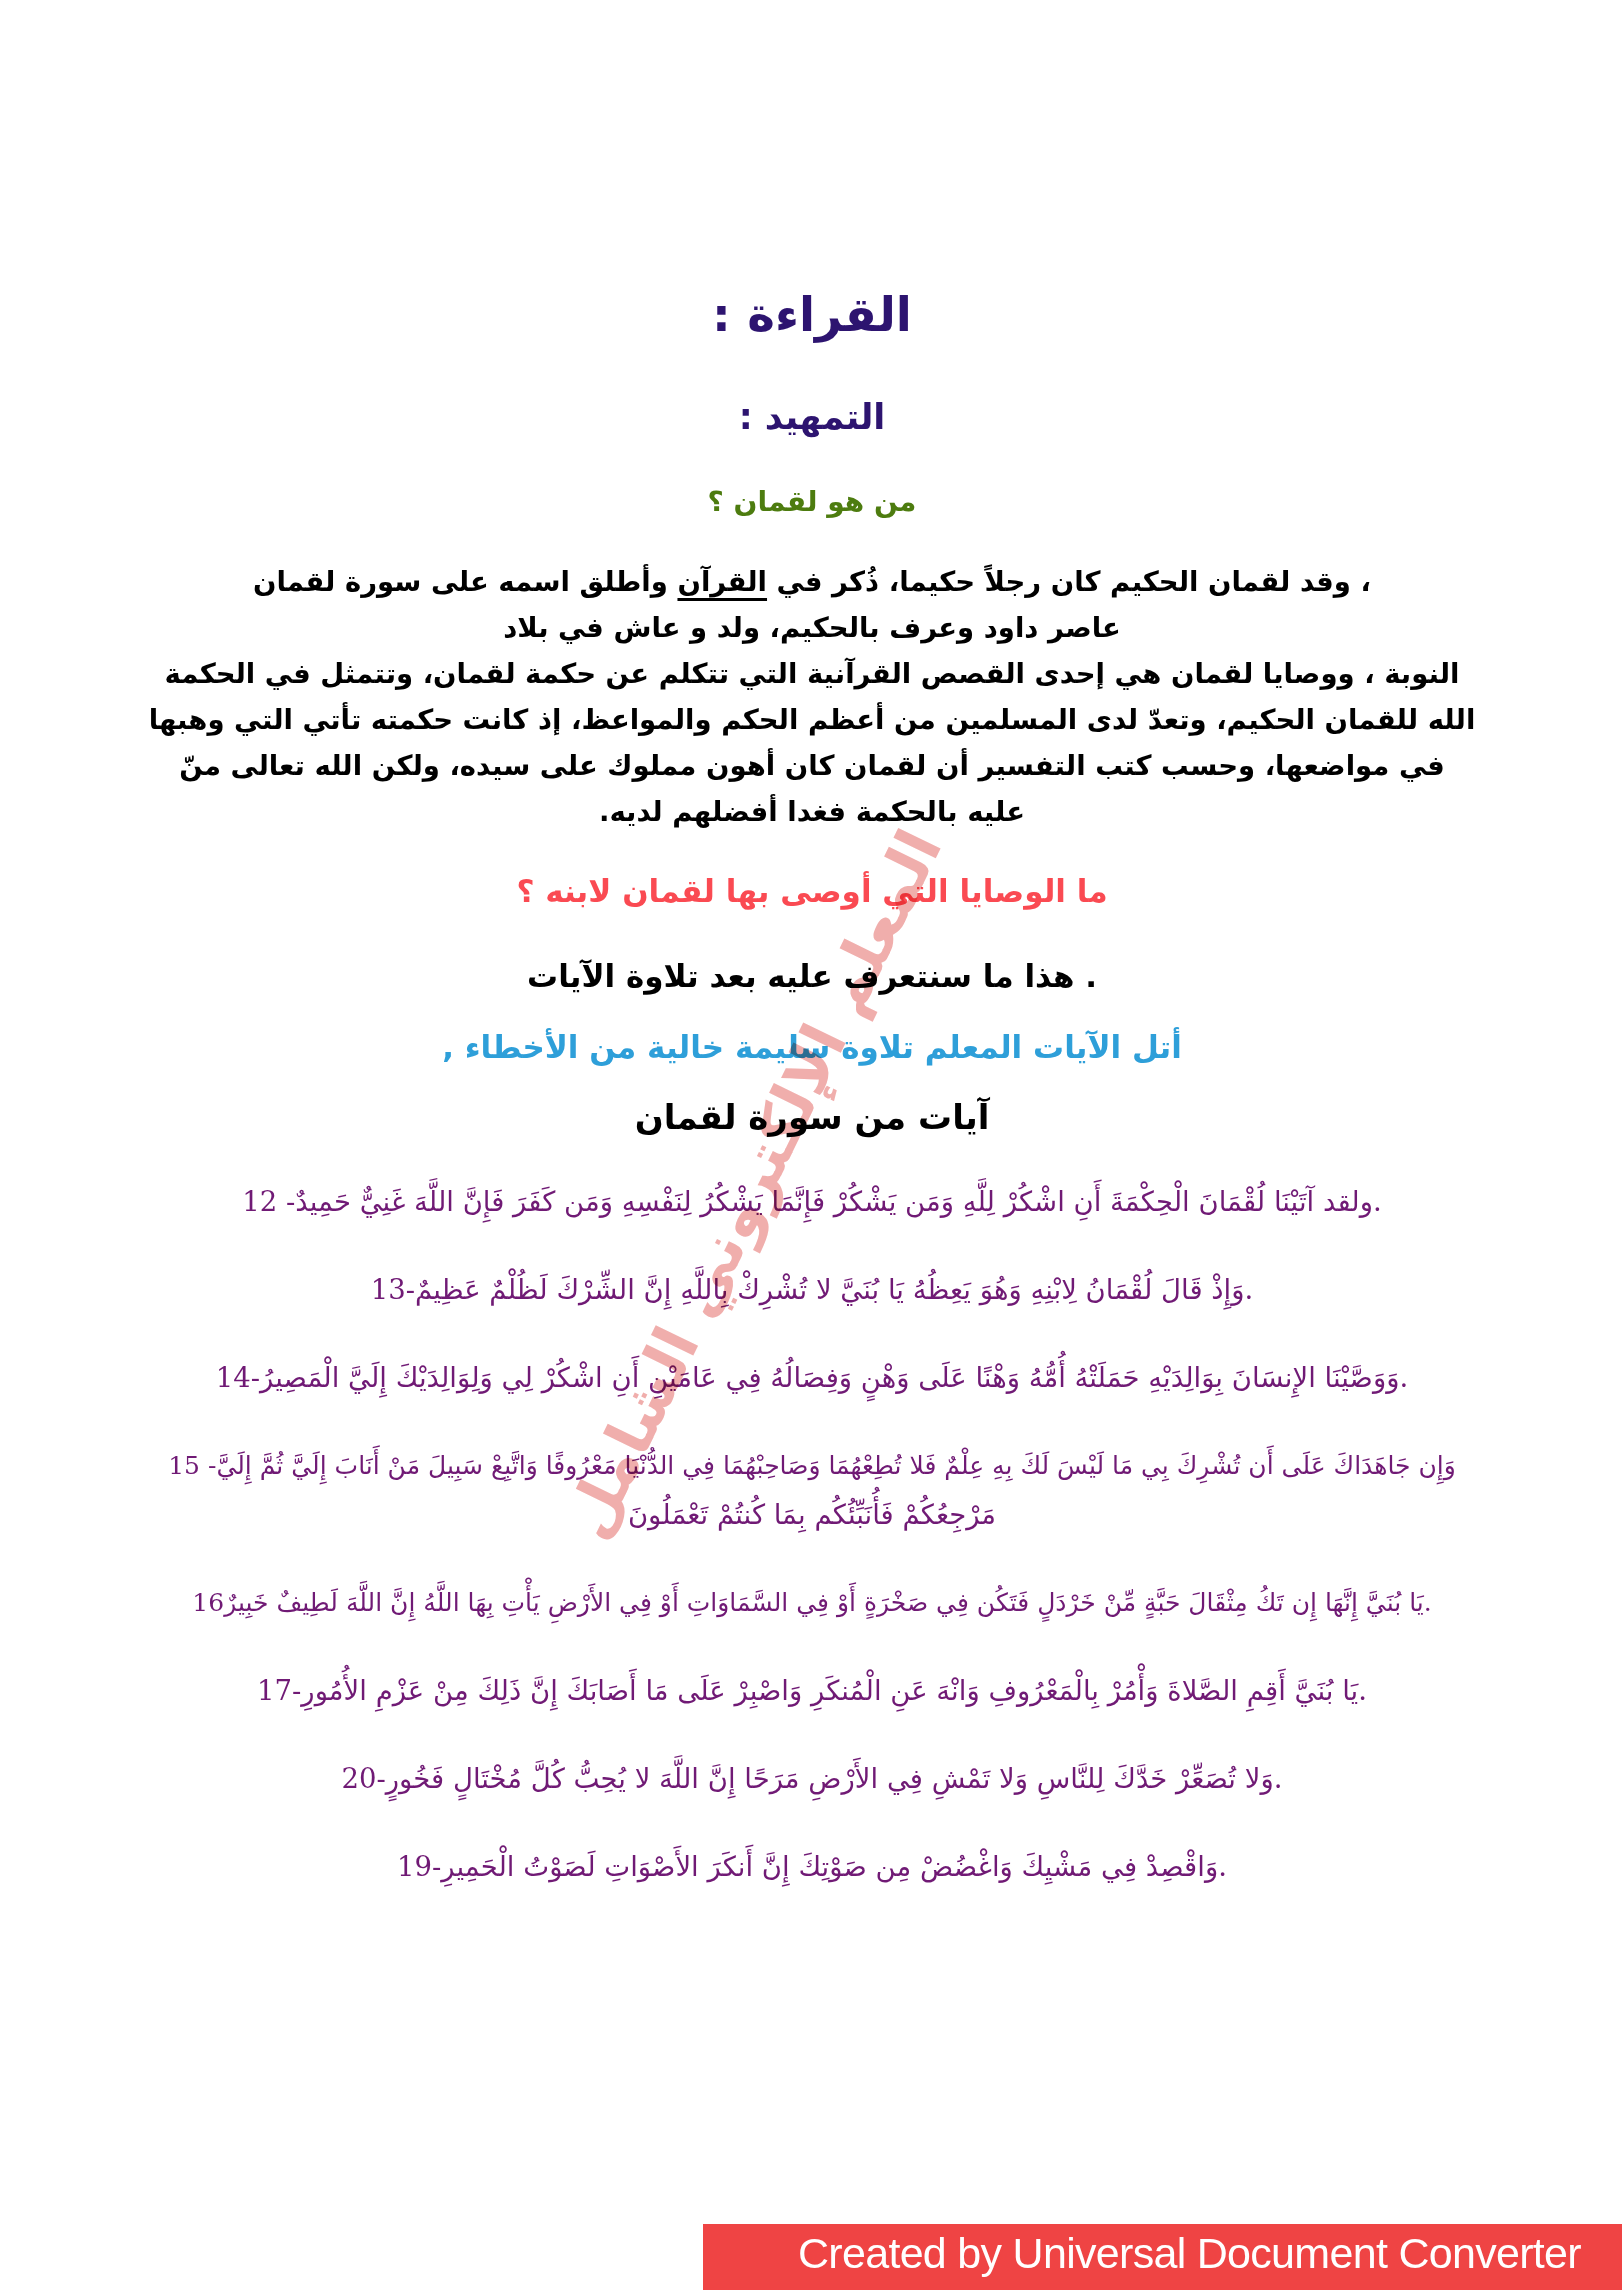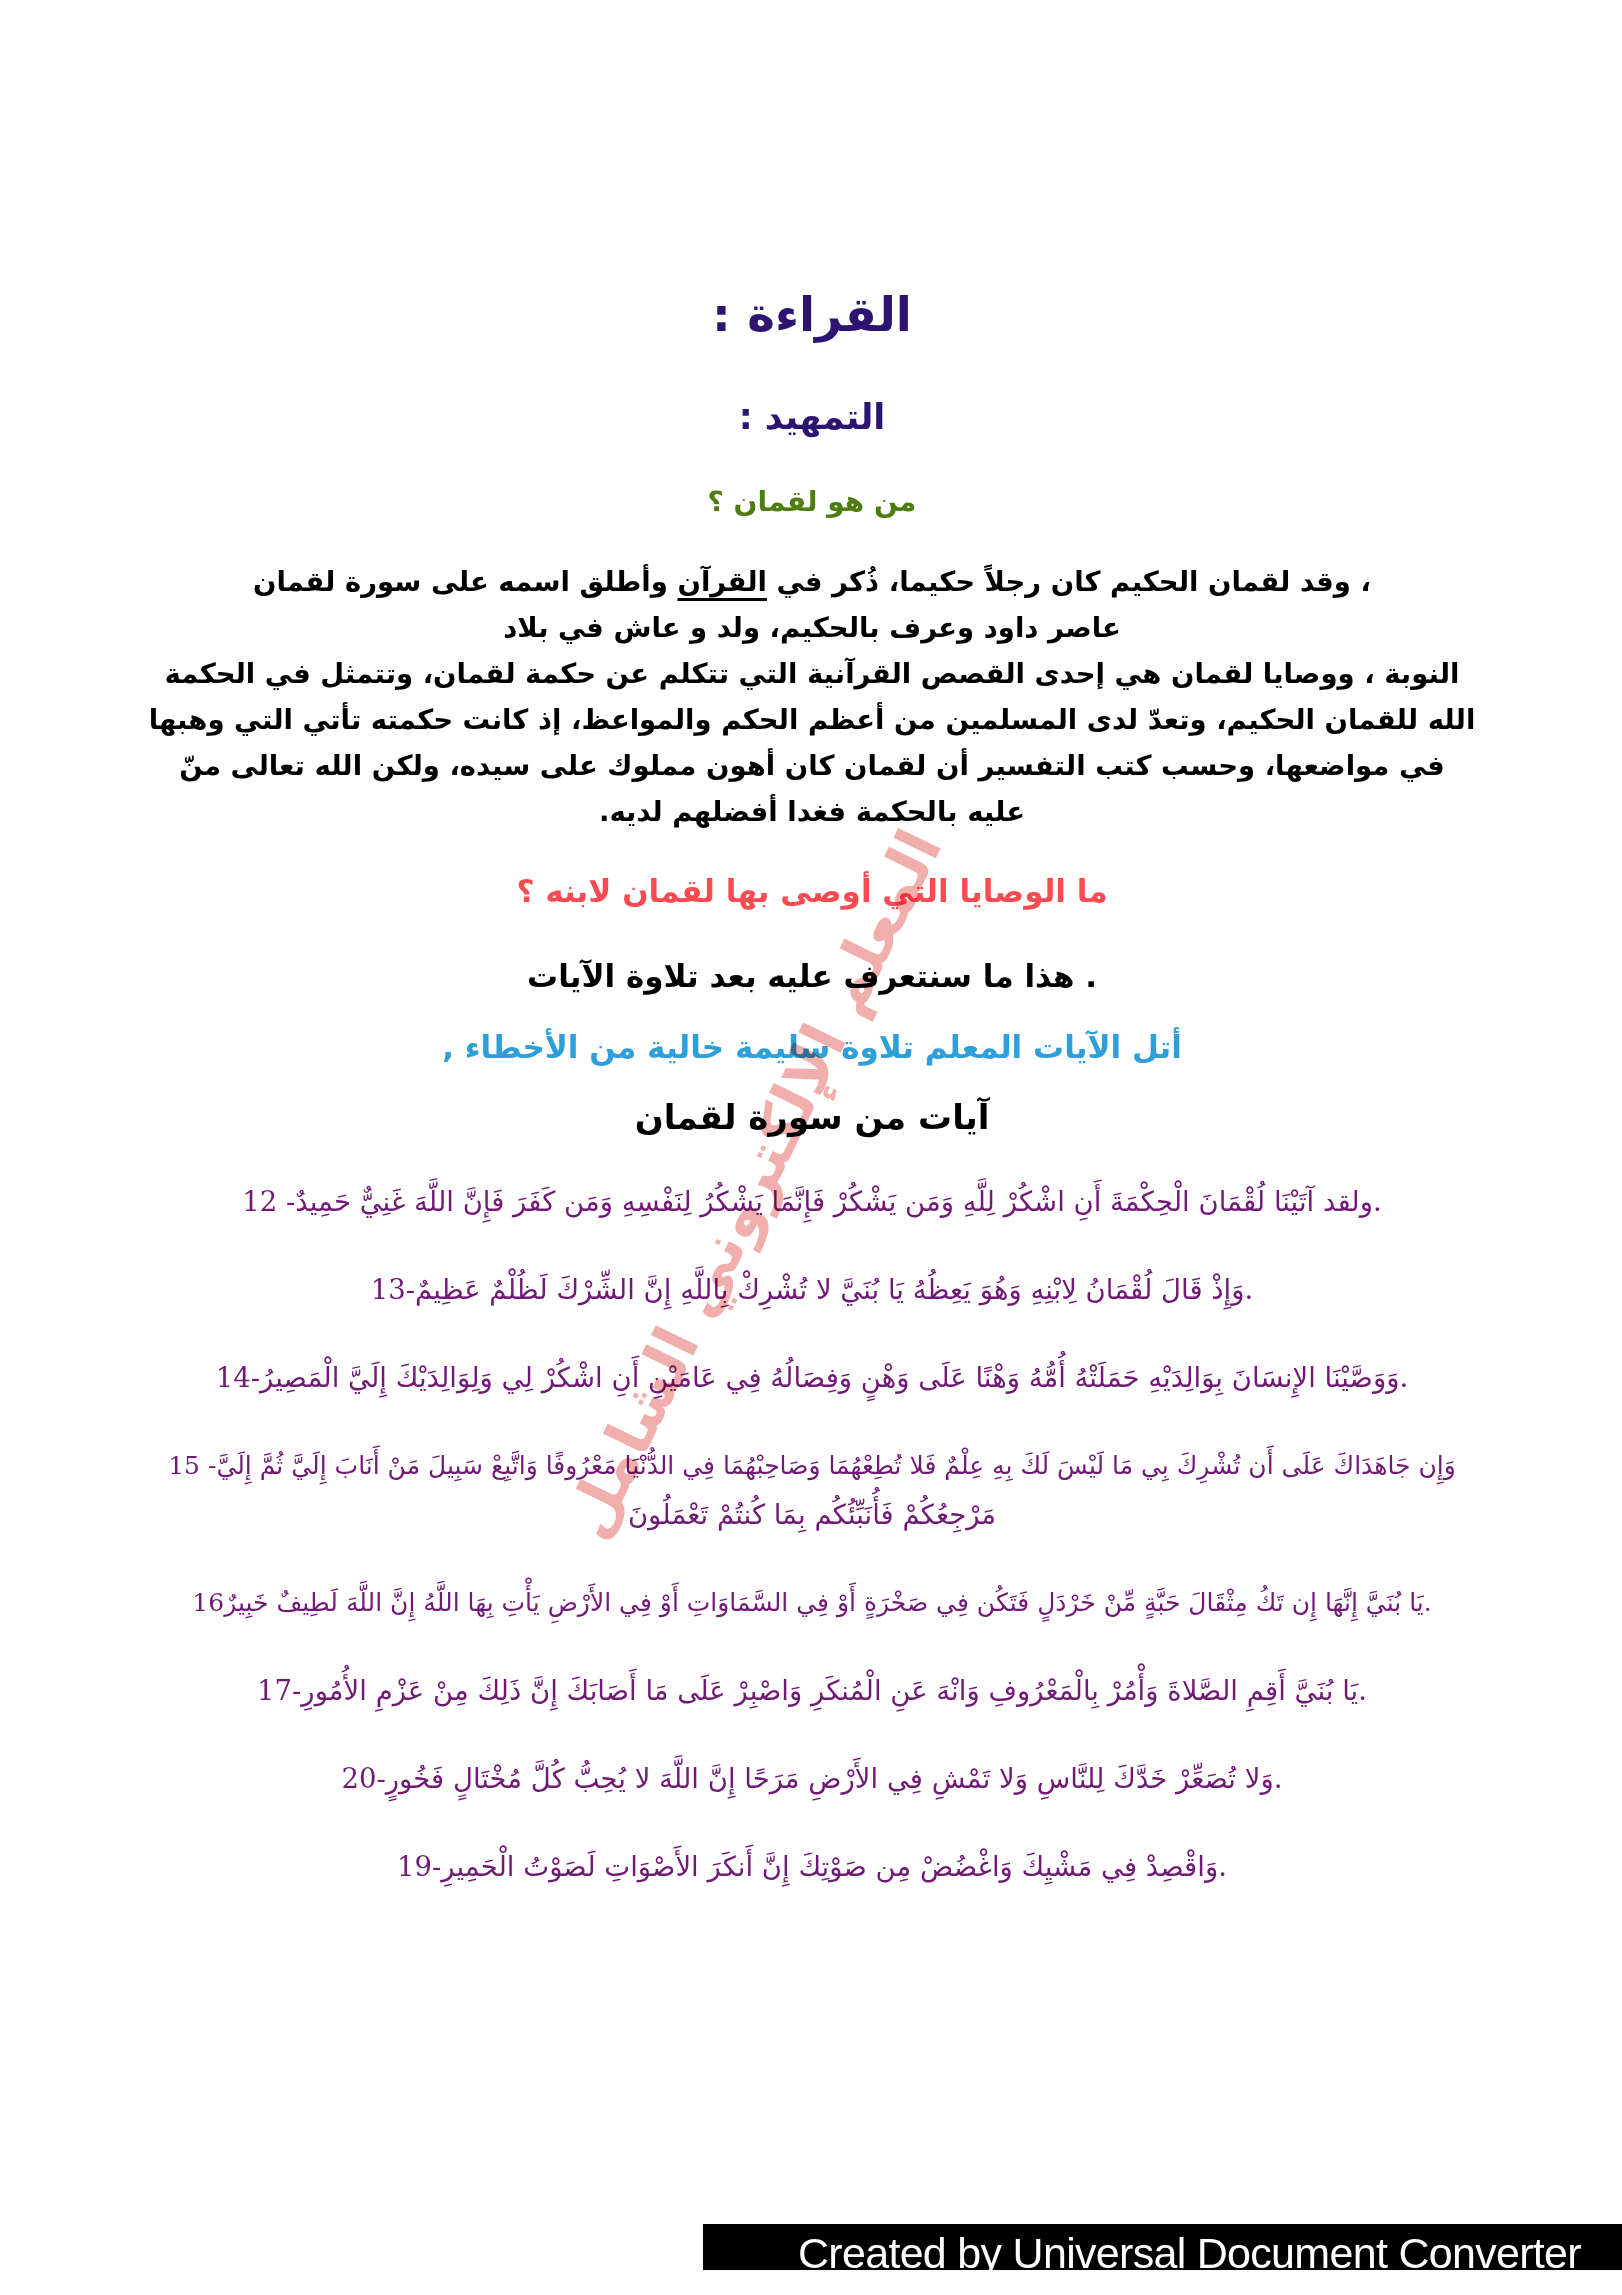--- a/index.html
+++ b/index.html
@@ -107,22 +107,22 @@
     white-space: nowrap;
     z-index: 5;
     pointer-events: none;
   }
 
   .footer-bar {
     position: absolute;
     left: 703px;
     top: 2224px;
     width: 919px;
-    height: 46px;
-    background: #000000;
+    height: 66px;
+    background: #ef4444;
     z-index: 6;
   }
   .footer-text {
     display: block;
     padding-left: 95px;
     font-family: "Liberation Sans", sans-serif;
     font-size: 43px;
     letter-spacing: -0.7px;
     line-height: 58px;
     color: #FFFFFF;

